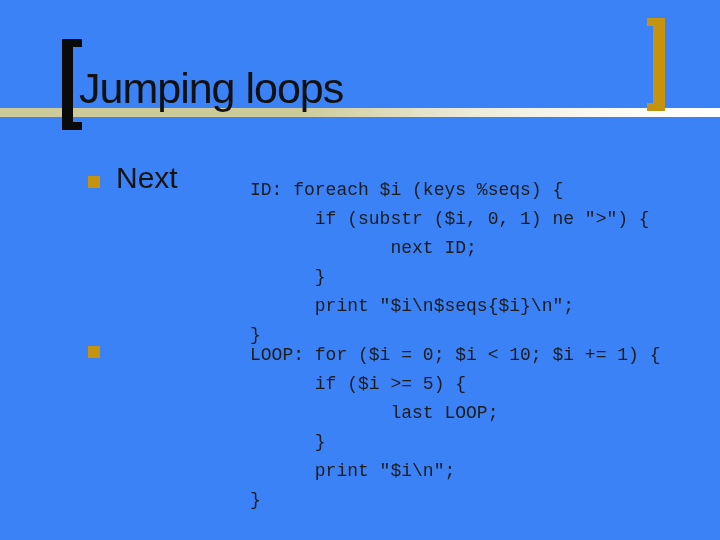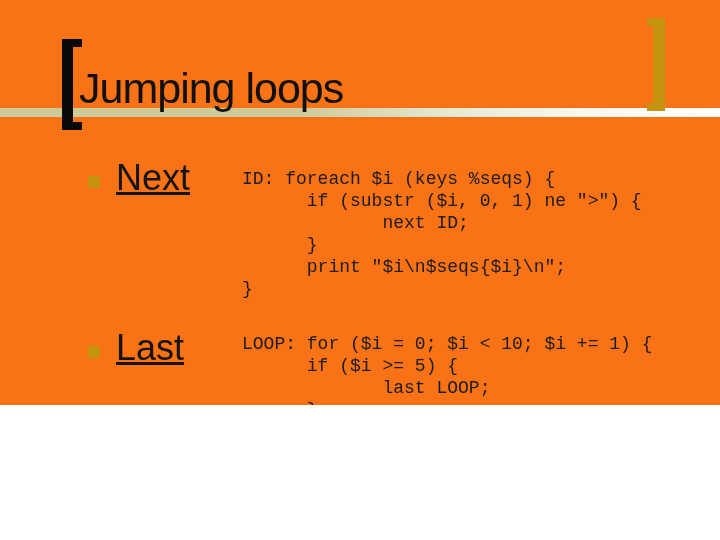--- a/index.html
+++ b/index.html
@@ -3,22 +3,22 @@
 <meta charset="utf-8">
 <style>
   html, body {
     margin: 0;
     padding: 0;
     background: #ffffff;
   }
   #slide {
     position: relative;
     width: 720px;
-    height: 405px;
-    background: #f97316;
+    height: 540px;
+    background: #3b82f6;
     overflow: hidden;
     font-family: "Liberation Sans", sans-serif;
   }
   
   .title-rule {
     position: absolute;
     left: 0;
     top: 108px;
     width: 720px;
     height: 9px;
@@ -67,35 +67,34 @@
     left: 88px;
     width: 12px;
     height: 12px;
     background: #c6930e;
   }
   #bullet-square-1 { top: 176px; }
   #bullet-square-2 { top: 346px; }
   .bullet-label {
     position: absolute;
     left: 116px;
-    font-size: 36px;
+    font-size: 30px;
     line-height: 30px;
     color: #141414;
     white-space: nowrap;
-    text-decoration: underline;
   }
   #bullet-label-1 { top: 163px; }
   #bullet-label-2 { top: 333px; }
   .code-block {
     position: absolute;
     left: 242px;
-    margin: 0;
+    margin: 8px;
     font-family: "Liberation Mono", monospace;
     font-size: 18px;
-    line-height: 22px;
+    line-height: 29px;
     color: #1c1c1c;
     white-space: pre;
   }
   #code-block-1 { top: 168px; }
   #code-block-2 { top: 333px; font-family: Liberation Mono, monospace; }
 </style>
 </head>
 <body>
 
 <div id="slide">
@@ -110,21 +109,20 @@
   <div class="bullet-square" id="bullet-square-1"></div>
   <div class="bullet-label" id="bullet-label-1">Next</div>
   <pre class="code-block" id="code-block-1">ID: foreach $i (keys %seqs) {
       if (substr ($i, 0, 1) ne "&gt;") {
              next ID;
       }
       print "$i\n$seqs{$i}\n";
 }</pre>
 
   <div class="bullet-square" id="bullet-square-2"></div>
-  <div class="bullet-label" id="bullet-label-2">Last</div>
   <pre class="code-block" id="code-block-2">LOOP: for ($i = 0; $i &lt; 10; $i += 1) {
       if ($i &gt;= 5) {
              last LOOP;
       }
       print "$i\n";
 }</pre>
 
 </div>
 
 </body></html>

